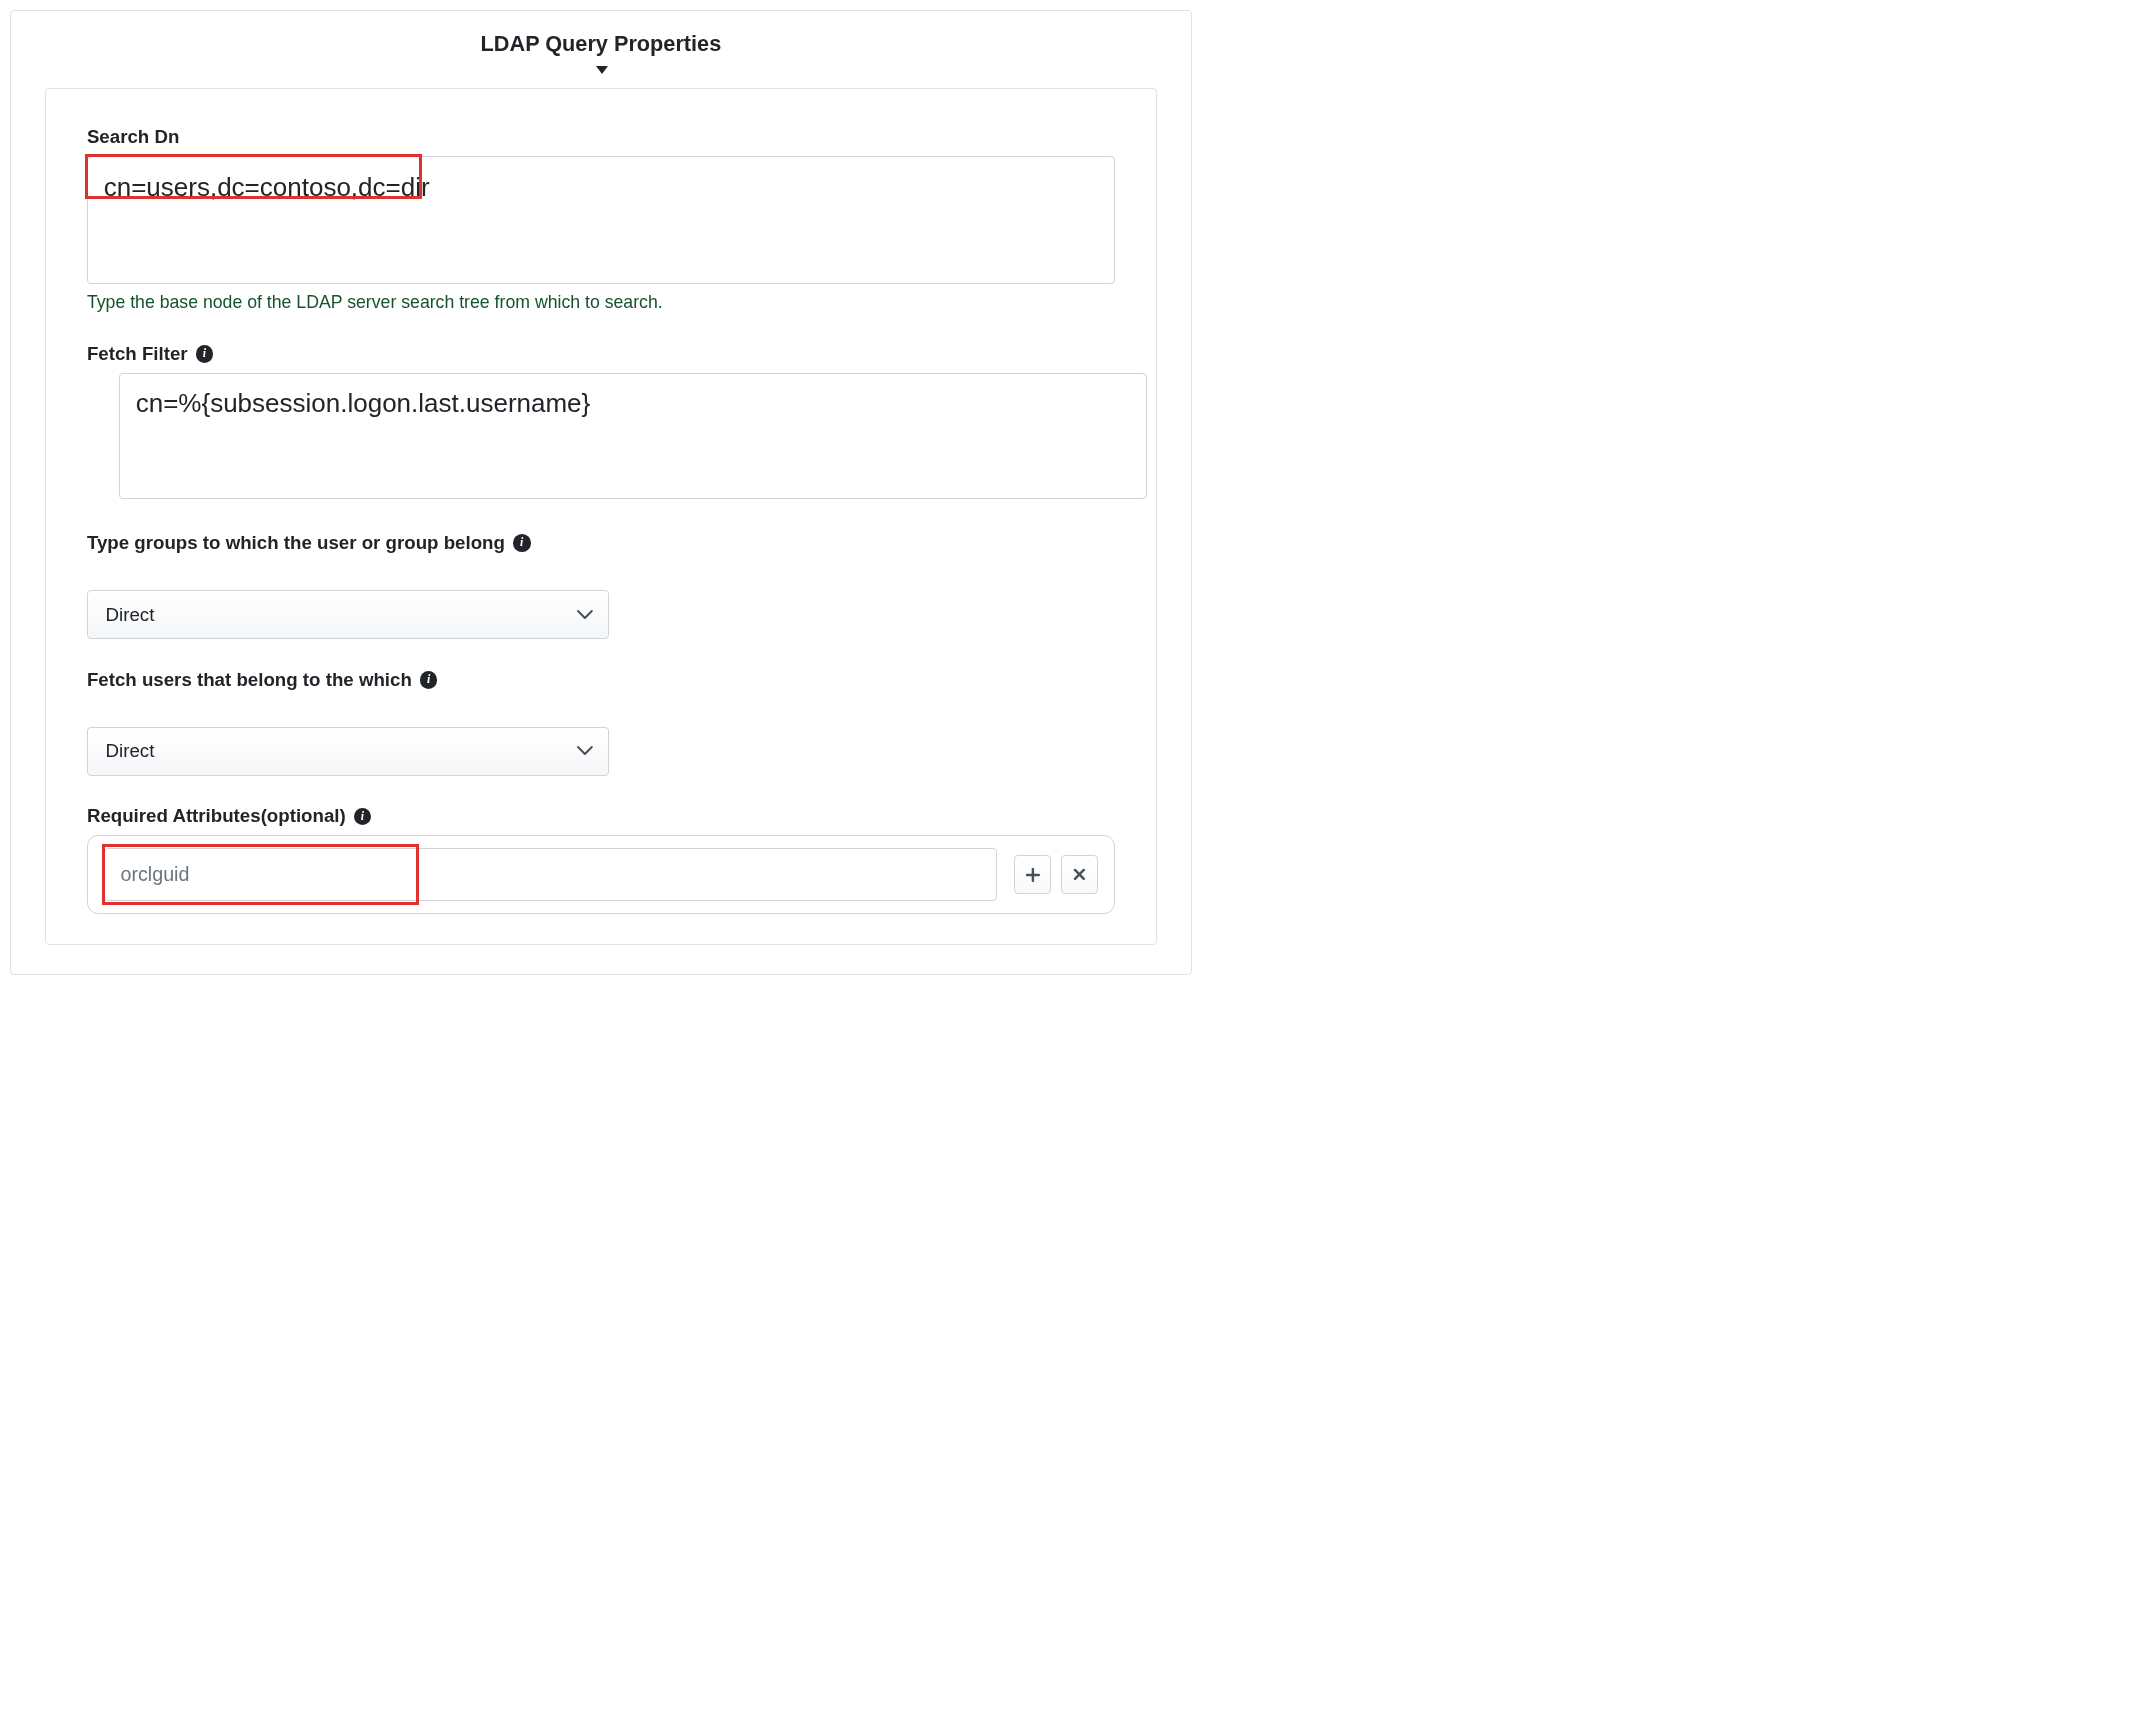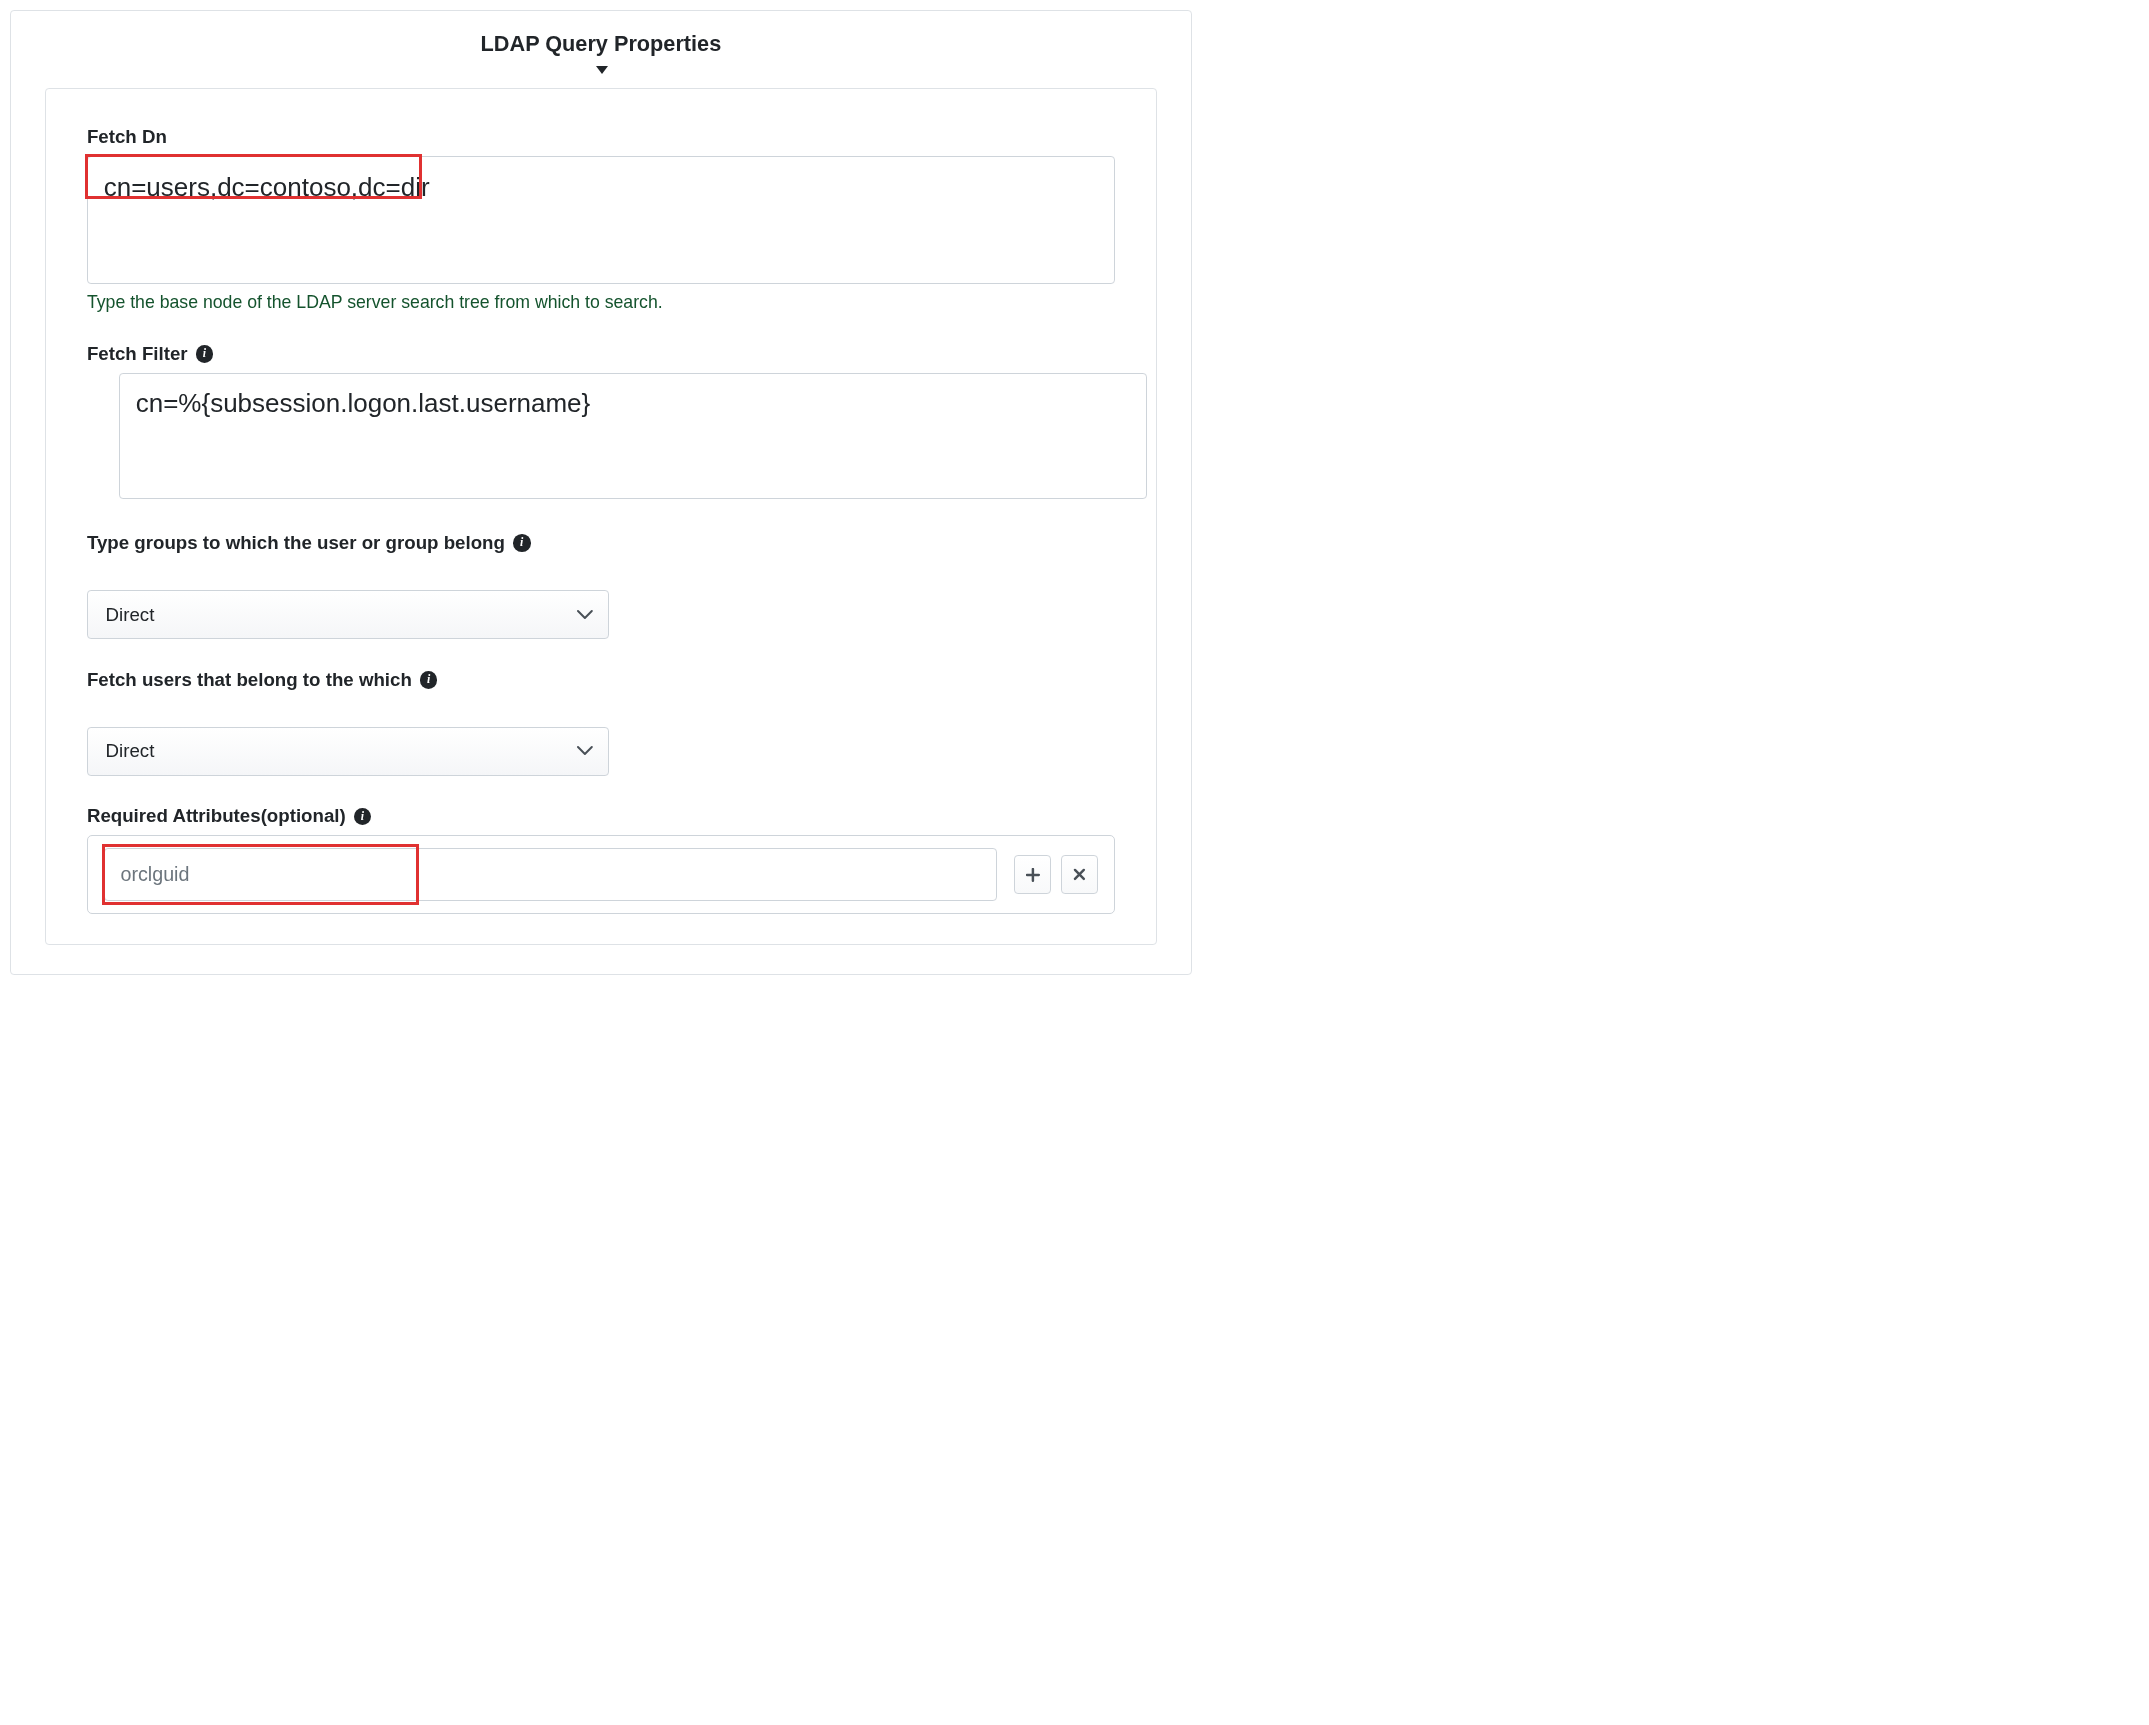--- a/index.html
+++ b/index.html
@@ -108,21 +108,21 @@
   .select-chevron {
     position: absolute;
     right: 15.8px;
     top: 50%;
     transform: translateY(-50%);
     pointer-events: none;
   }
   .select-chevron svg { display: block; }
   .attr-row {
     border: 1px solid #ced4da;
-    border-radius: 5px;
+    border-radius: 11px;
     padding: 11.8px 15.8px;
     display: flex;
     align-items: center;
     gap: 17.7px;
   }
   .attr-input {
     flex: 1;
     height: 53px;
     border: 1px solid #ced4da;
     border-radius: 3.9px;
@@ -165,21 +165,21 @@
 
   <div class="section-header">
     <span class="section-title">LDAP Query Properties</span>
     <span class="chevron-down"></span>
   </div>
 
   <div class="inner-panel">
 
     <div class="form-group">
       <div class="form-label">
-        <span>Fetch Dn</span>
+        <span>Search Dn</span>
       </div>
       <div class="rel">
         <textarea class="textarea-field" style="">cn=users,dc=contoso,dc=dir</textarea>
         <div class="hl-dn" style="left:-2px; top:-2px; width:337px; height:45px;"></div>
       </div>
       <div class="hint-text">Type the base node of the LDAP server search tree from which to search.</div>
     </div>
 
     <div class="form-group">
       <div class="form-label">

